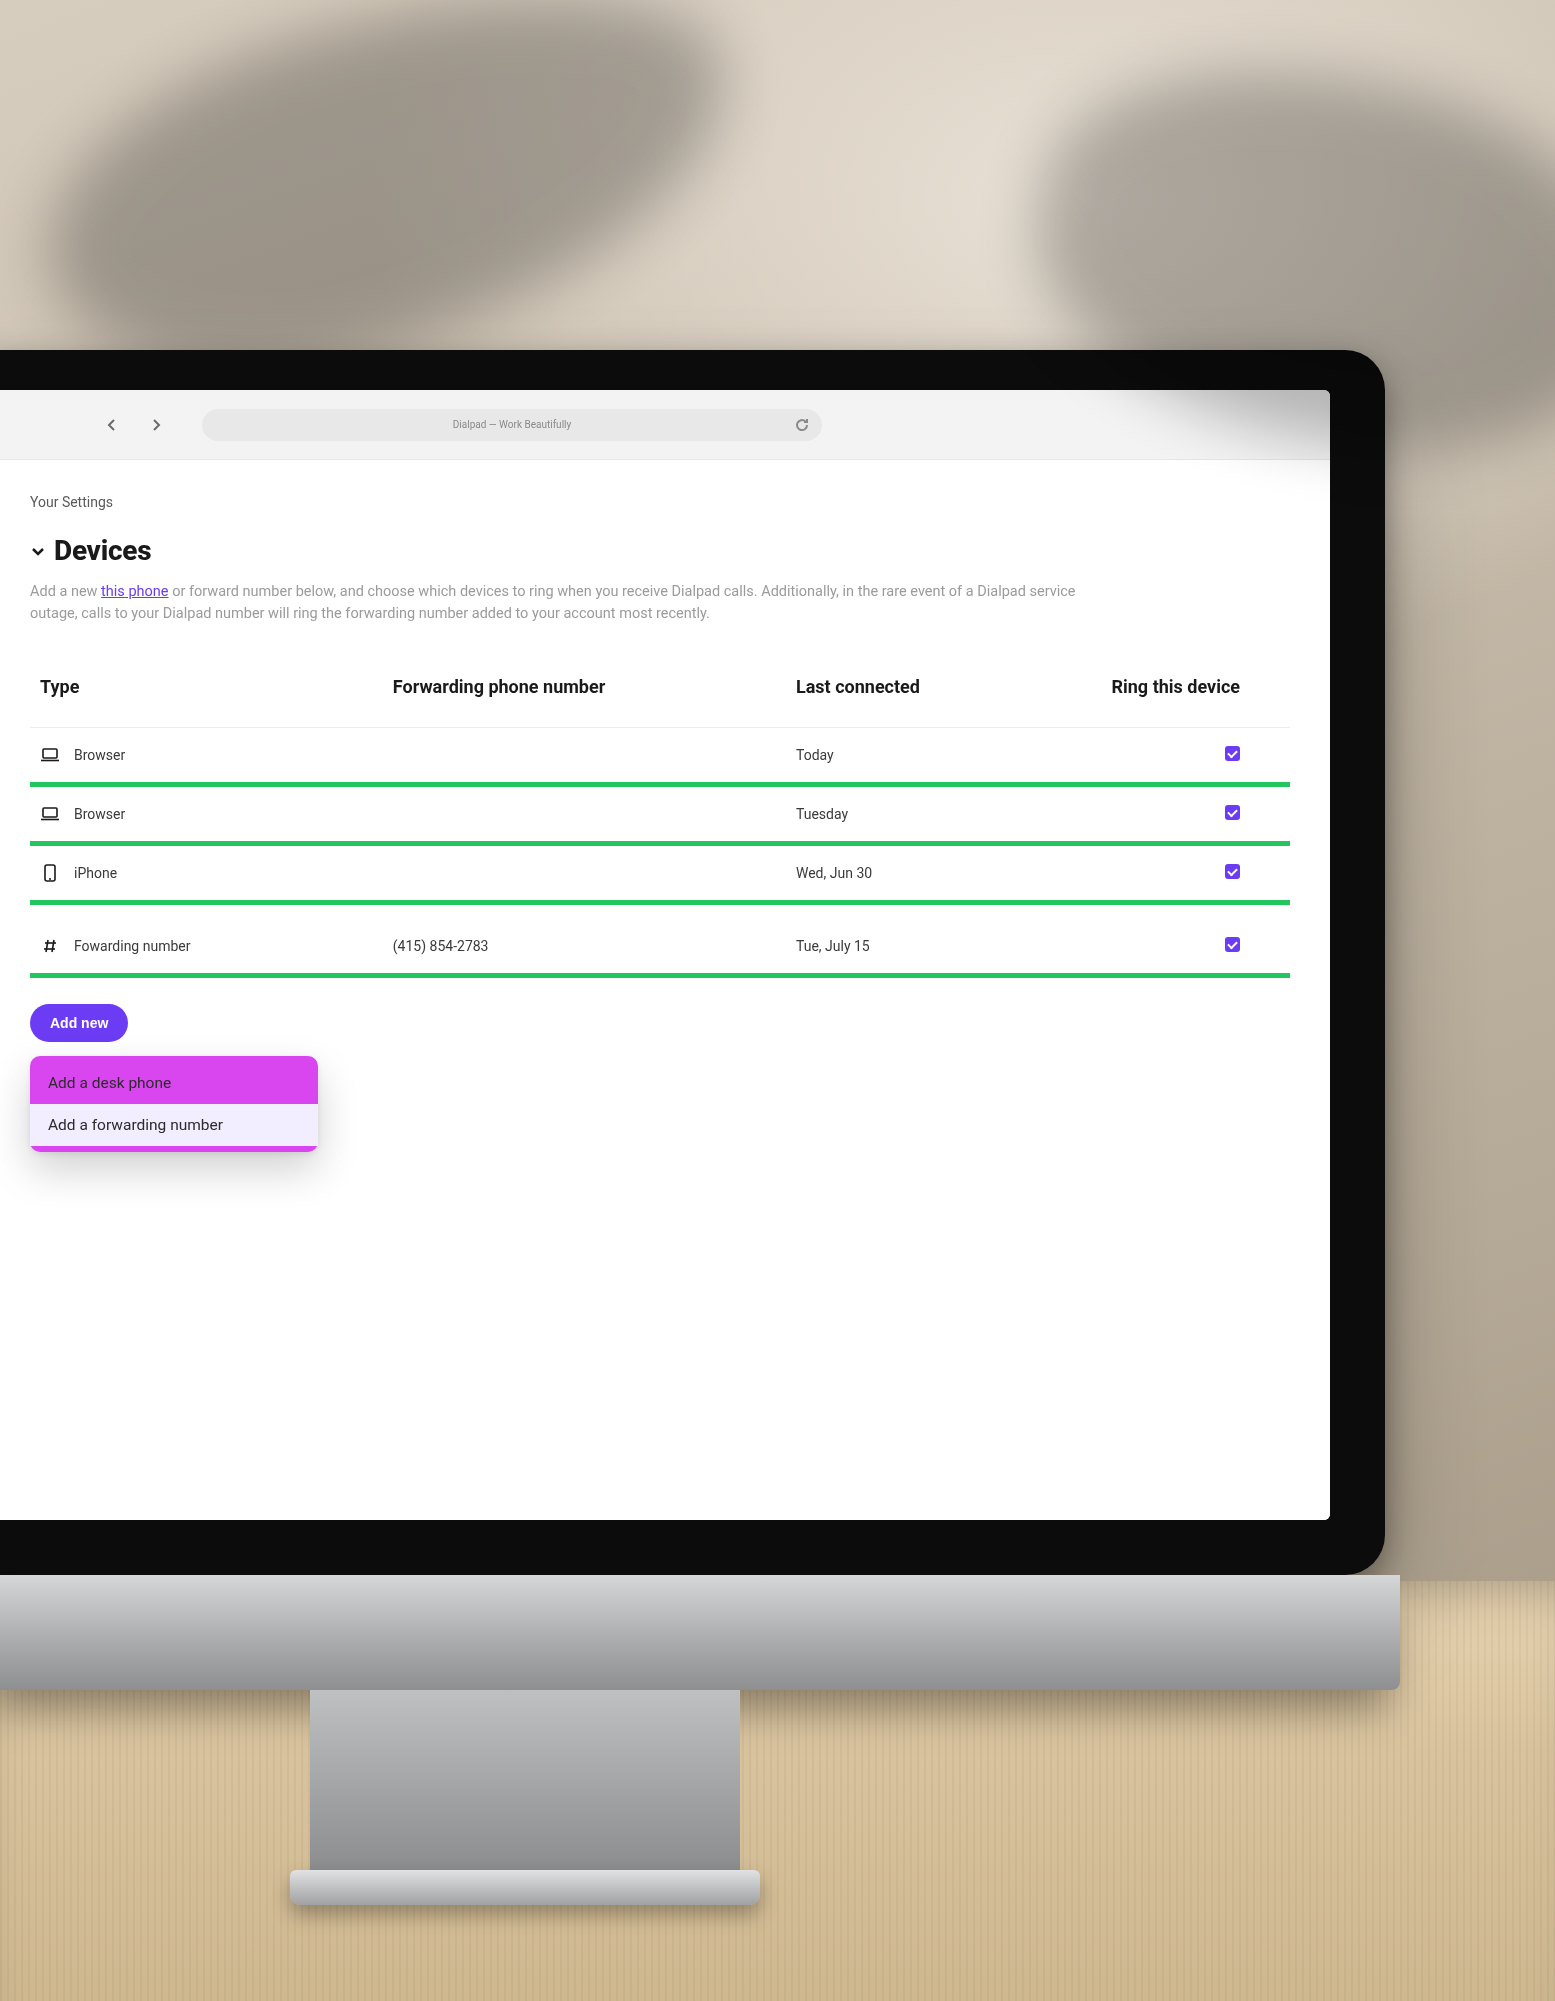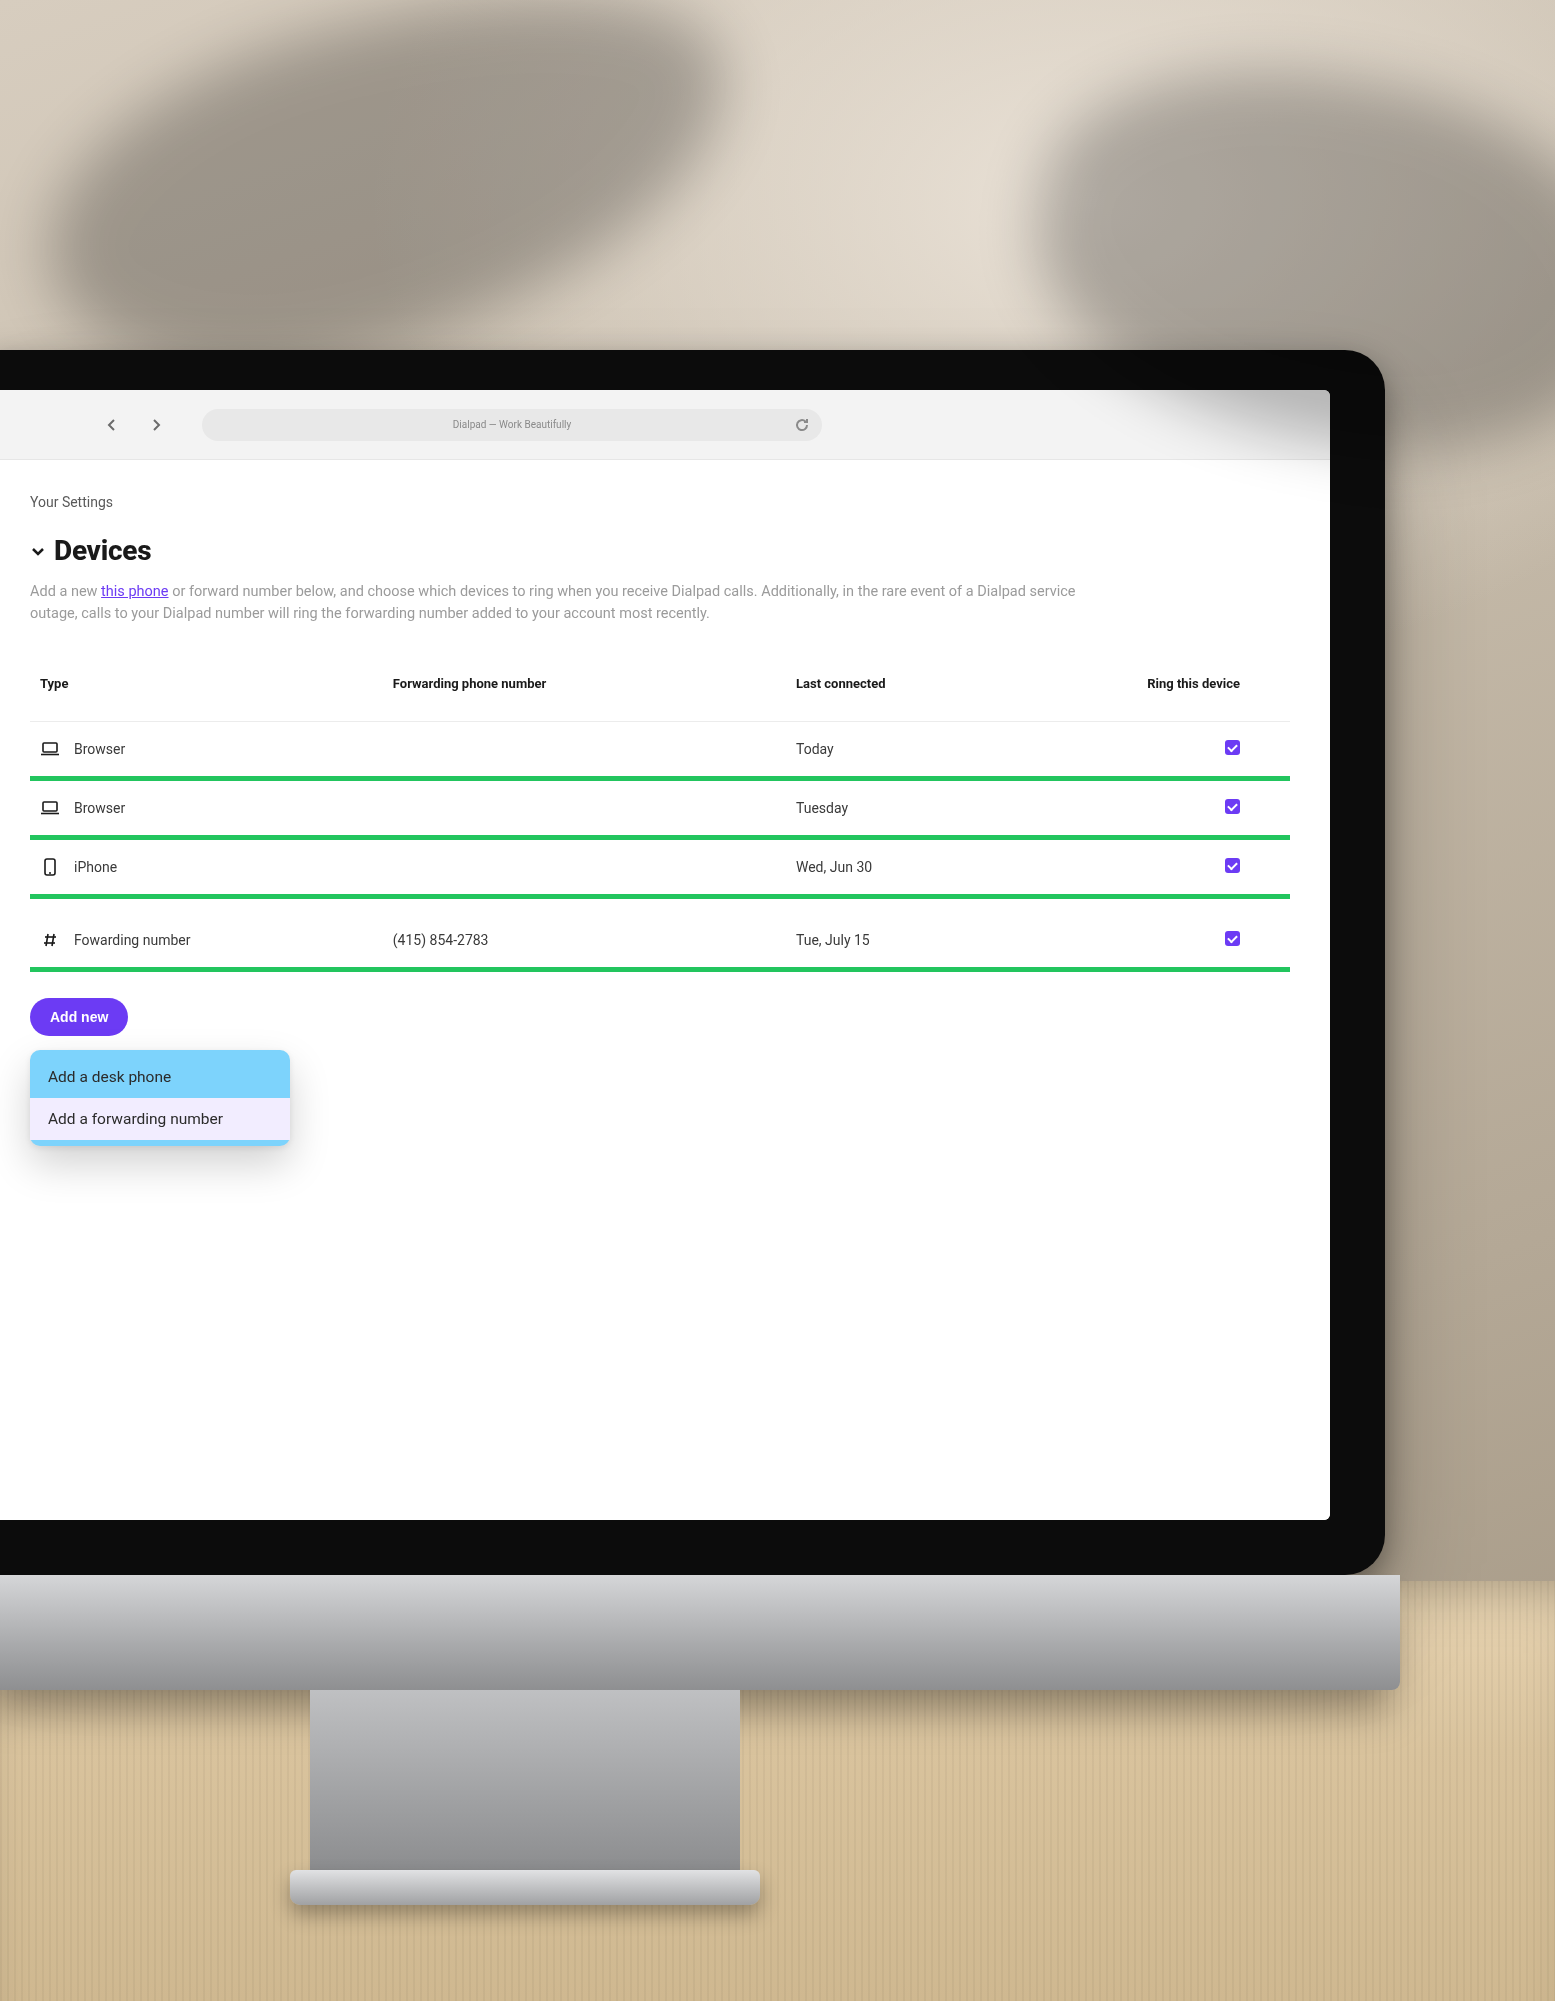--- a/index.html
+++ b/index.html
@@ -139,21 +139,21 @@
   }
   .desc a { color:#6c3bf4; text-decoration:underline; }
 
   table.devices {
     width:100%;
     border-collapse:collapse;
     font-size:14px;
   }
   table.devices th {
     text-align:left;
-    font-size:13px;
+    font-size:18px;
     font-weight:700;
     color:#1a1a1a;
     padding:0 10px 30px 10px;
     border-bottom:1px solid #ececec;
   }
   table.devices th:last-child { text-align:right; padding-right:50px; }
   table.devices td {
     padding:18px 10px;
     border-bottom:5px solid #22c55e;
     color:#3a3a3a;
@@ -183,22 +183,22 @@
     display:inline-flex; align-items:center;
     height:38px; padding:0 20px;
     background:#6c3bf4; color:#fff;
     border:none; border-radius:19px;
     font-size:14px; cursor:pointer;font-weight:bold;
   }
 
   .popover {
     position:absolute;
     margin-top:14px;
-    width:260px;
-    background:#7dd3fc;
+    width:288px;
+    background:#d946ef;
     border-radius:10px;
     box-shadow:0 18px 40px rgba(0,0,0,.18), 0 2px 6px rgba(0,0,0,.08);
     padding:6px 0;
   }
   .popover .item {
     padding:12px 18px;
     font-size:15.5px;
     color:#2b2b2b;
     cursor:pointer;
   }

